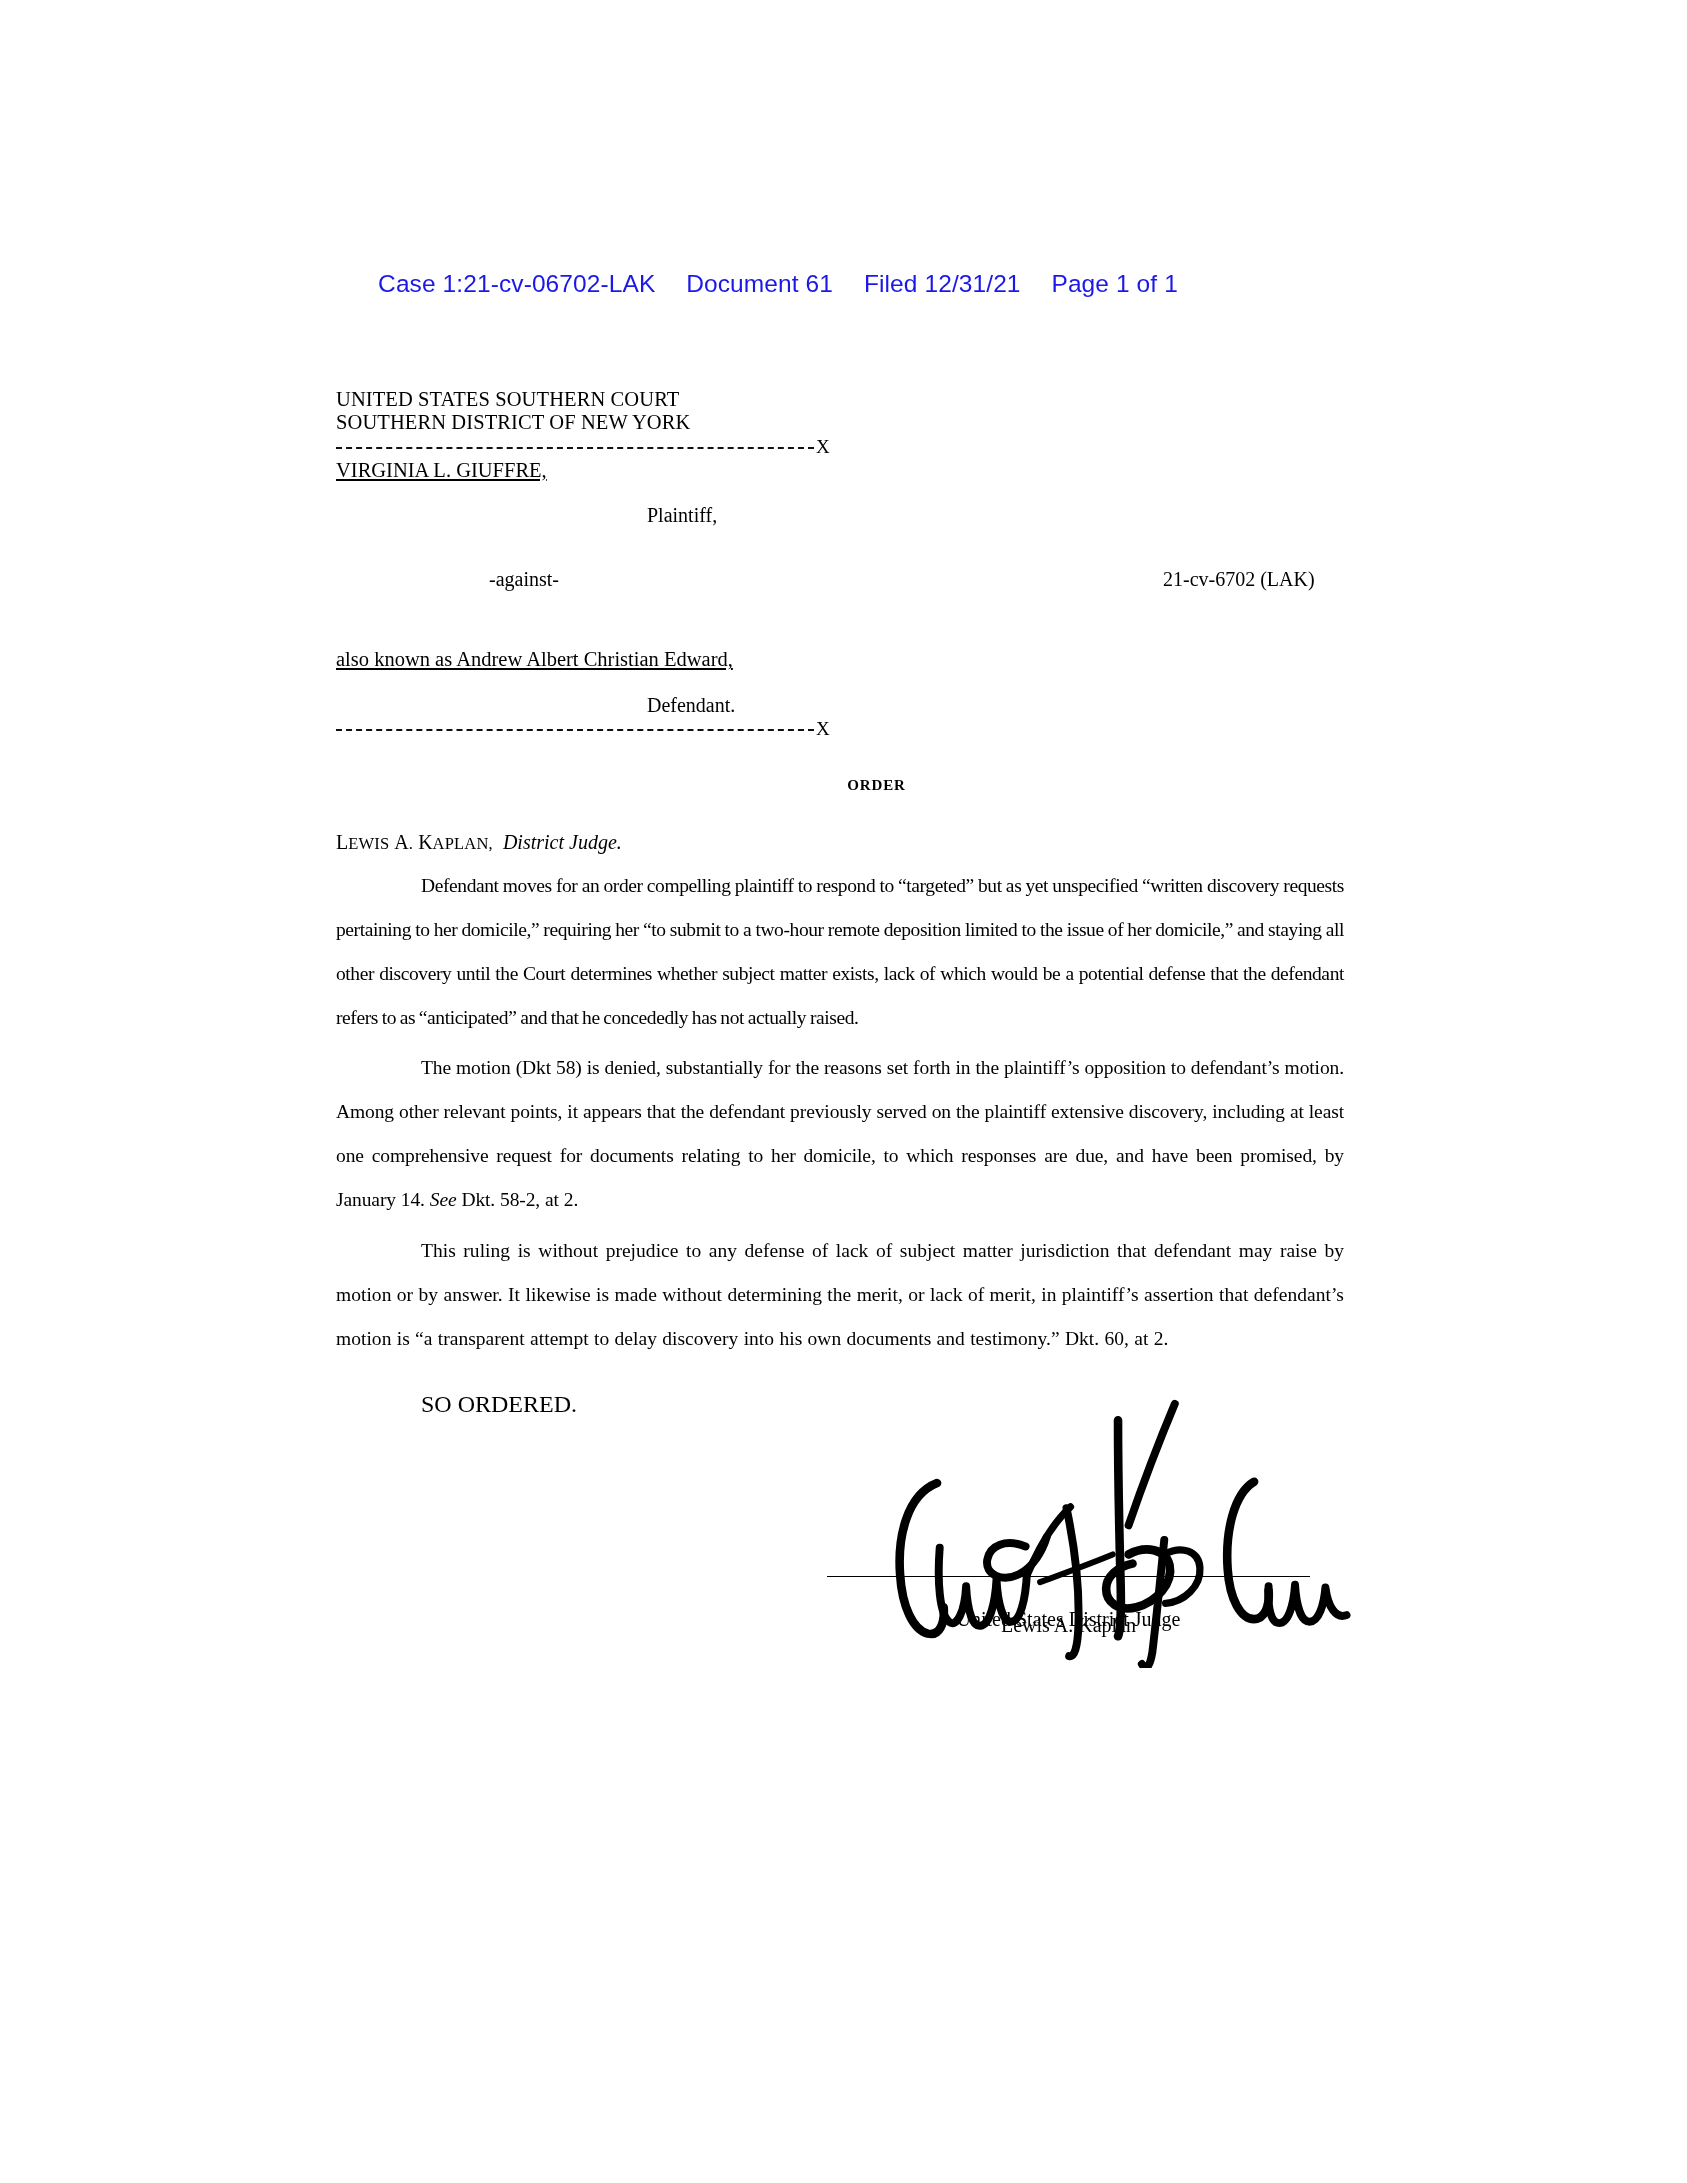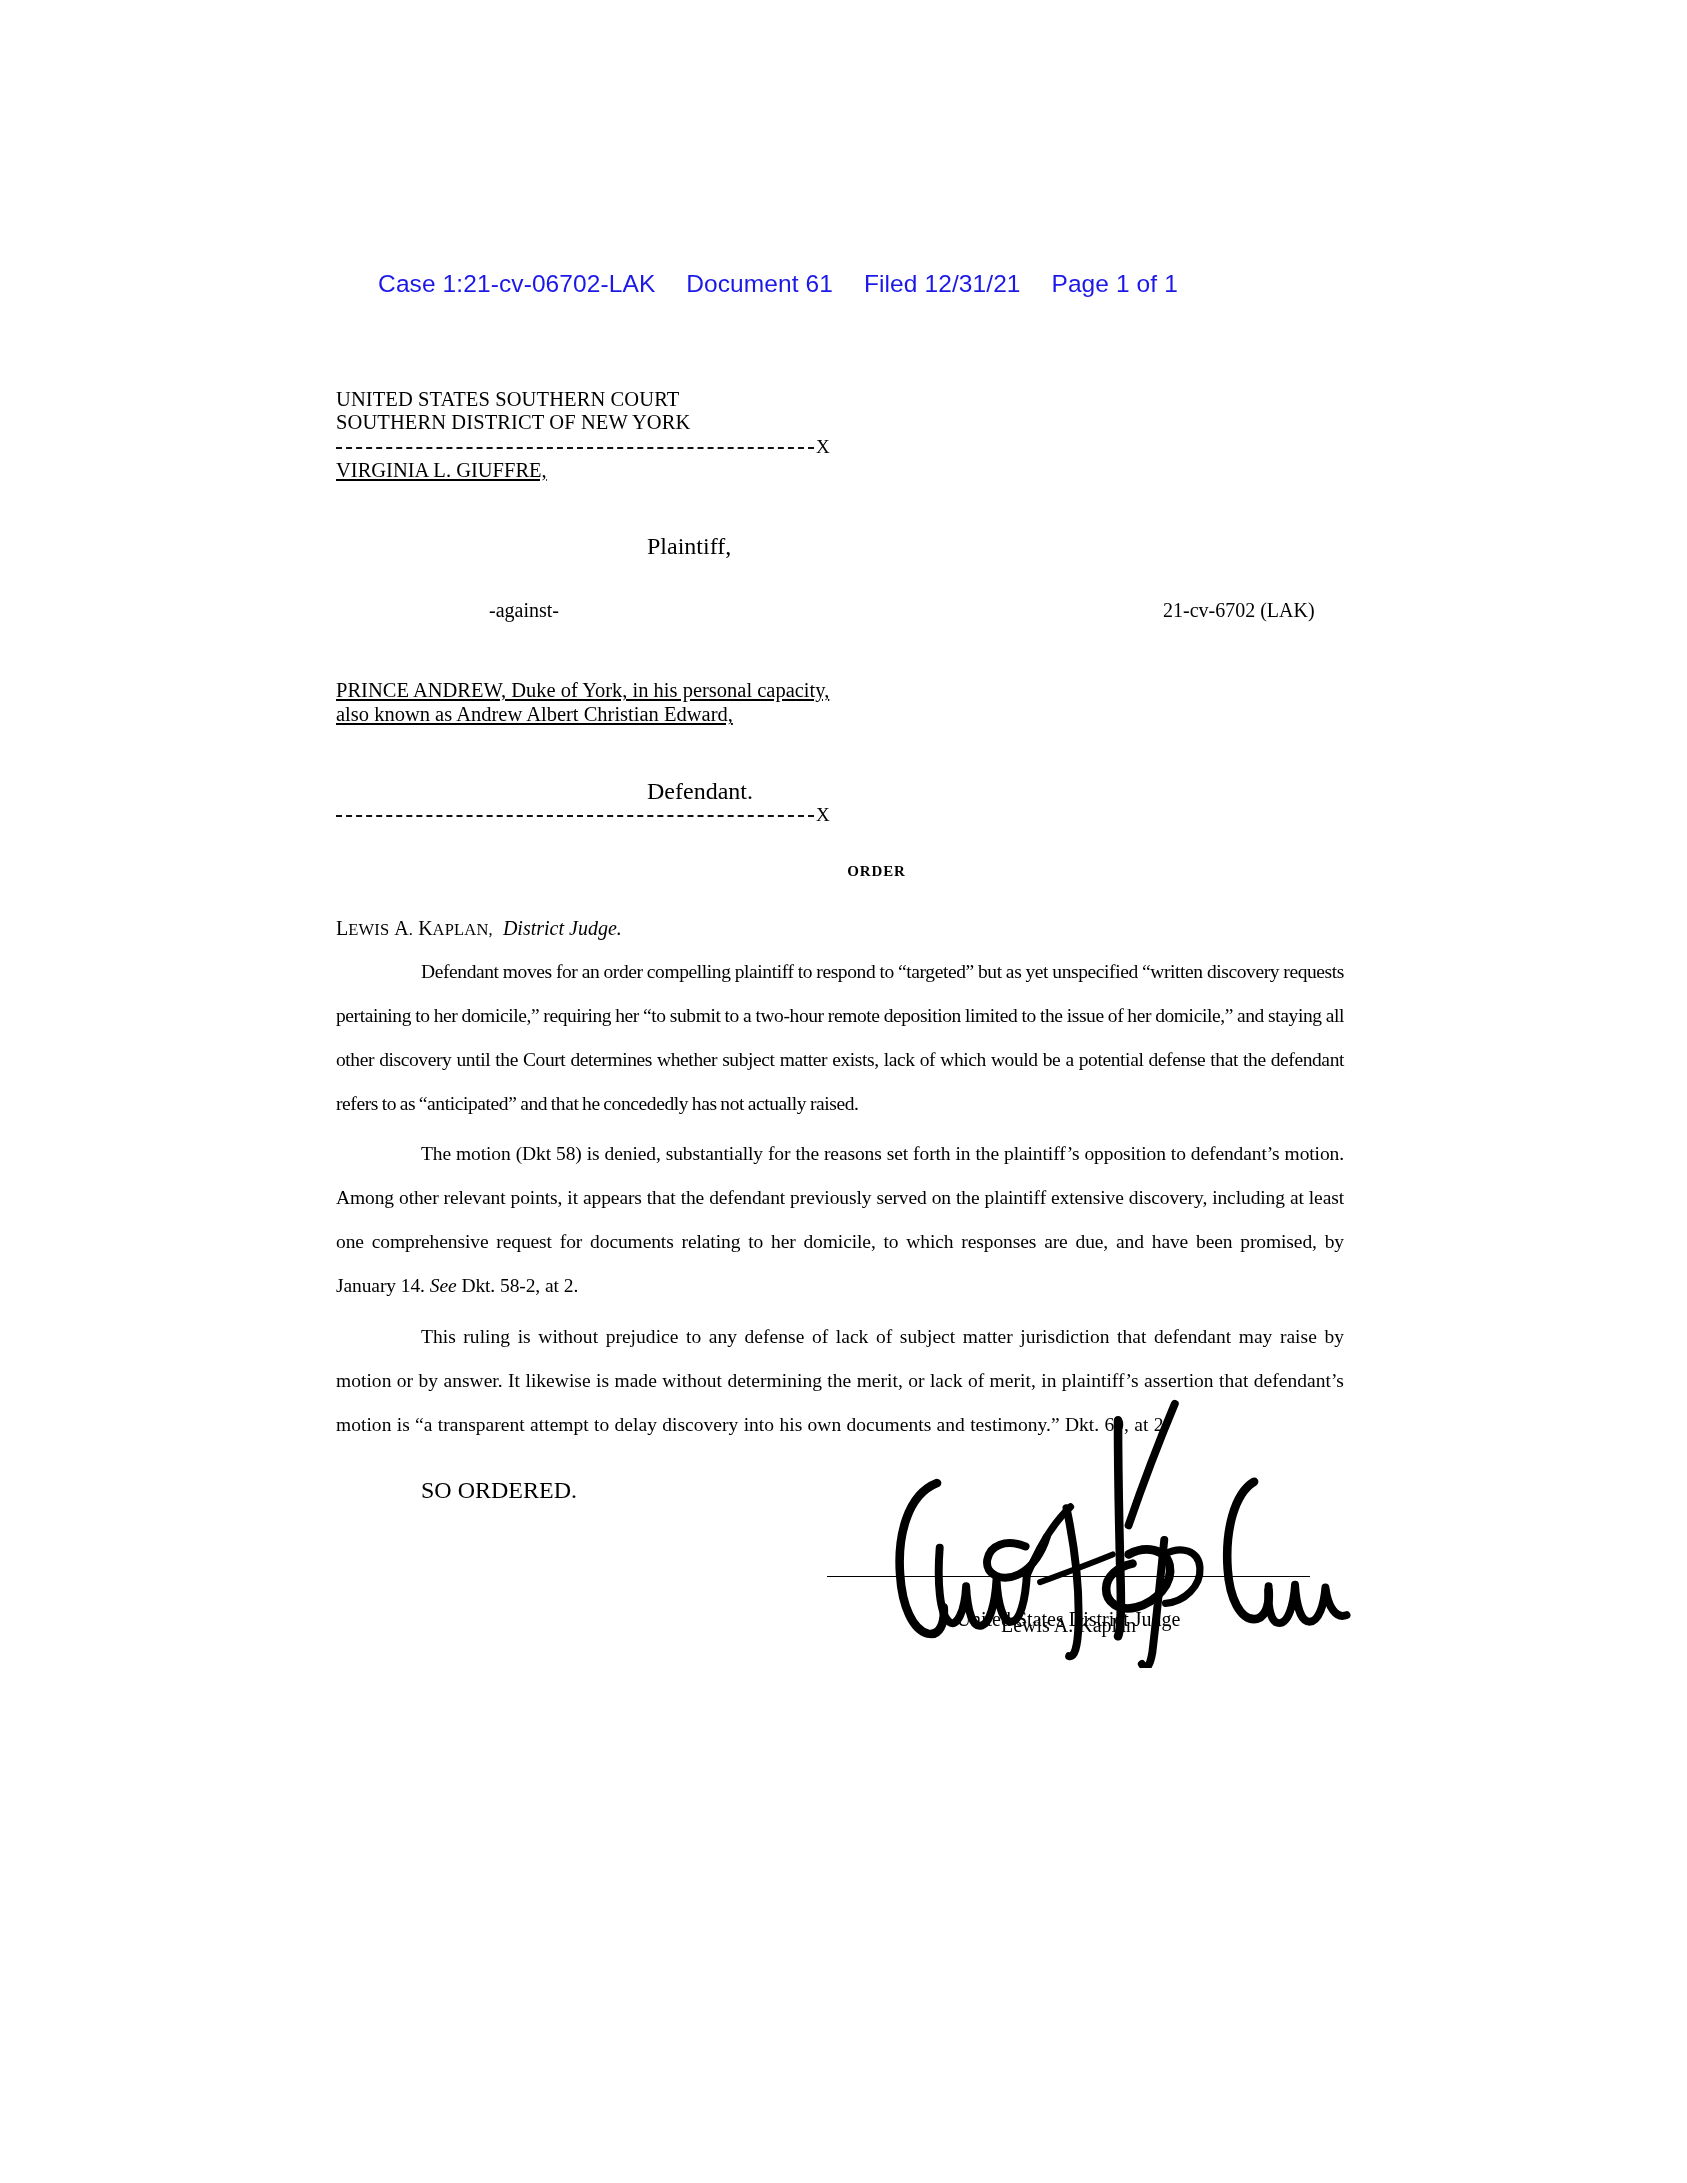--- a/index.html
+++ b/index.html
@@ -74,24 +74,23 @@
   }
 
   .party-name {
     font-size: 20.5px;
     line-height: 24px;
     white-space: nowrap;
     text-decoration: underline;
   }
 
   .role-line {
-    font-size: 24px;
+    font-size: 20px;
     line-height: 22.5px;
     margin-left: 311px;
-    margin-top: 31px;
   }
 
   .against-line {
     font-size: 20px;
     line-height: 22.5px;
     margin-left: 153px;
   }
 
   .case-no {
     position: absolute;
@@ -232,21 +231,20 @@
     <div class="role-line">Plaintiff,</div>
 
     <div class="spacer-md"></div>
     <div style="position:relative;">
       <div class="against-line">-against-</div>
       <div class="case-no" style="top:0;">21-cv-6702 (LAK)</div>
     </div>
 
     <div class="spacer-lg"></div>
 
-    <div class="party-name">PRINCE ANDREW, Duke of York, in his personal capacity,</div>
     <div class="party-name">also known as Andrew Albert Christian Edward,</div>
 
     <div class="spacer-sm"></div>
     <div class="role-line">Defendant.</div>
 
     <div class="caption-rule">
       <div class="dashes"></div>
       <div class="xmark">X</div>
     </div>
 

